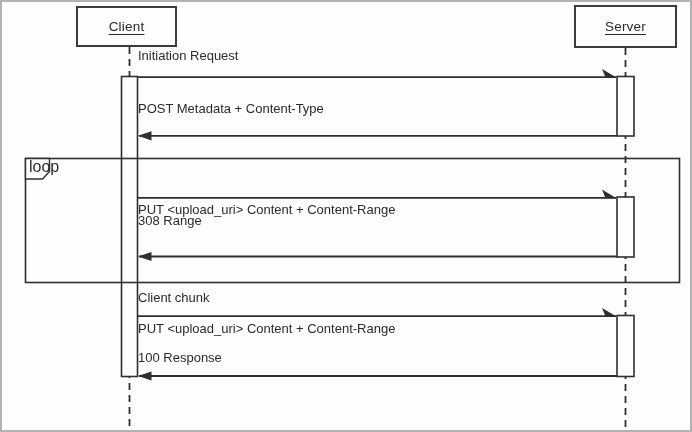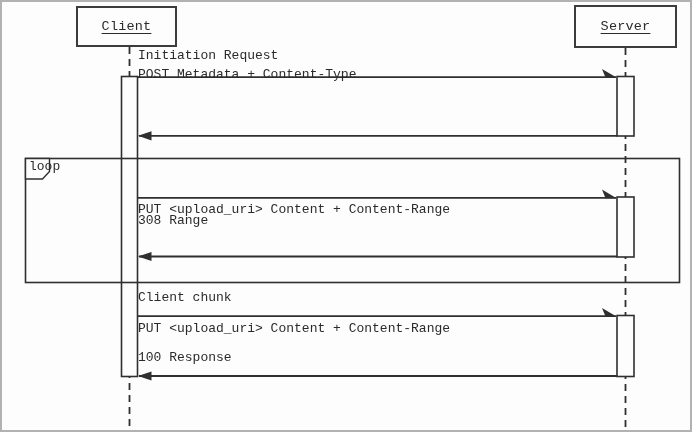--- a/index.html
+++ b/index.html
@@ -3,21 +3,21 @@
 <meta charset="utf-8">
 <style>
   html, body { margin: 0; padding: 0; background: #ffffff; }
   .canvas {
     position: relative;
     width: 692px;
     height: 432px;
     box-sizing: border-box;
     background: #fdfdfd;
     border: 2px solid #b2b2b2;
-    font-family: Liberation Mono, monospace;
+    font-family: Liberation Sans, sans-serif;
     color: #2b2b2b;
     overflow: hidden;
   }
   .layer {
     position: absolute;
     left: 0; top: 0;
     width: 692px; height: 432px;
   }
   .actor-box {
     position: absolute;
@@ -44,21 +44,21 @@
     text-align: left;
     font-size: 13px;
     line-height: 14px;
     white-space: nowrap;
     z-index: 4;
   }
   .loop-operator {
     position: absolute;
     left: 27px;
     top: 159px;
-    font-size: 13px;
+    font-size: 16px;
     line-height: 12px;
     z-index: 4;
   }
   svg { display: block; }
 </style>
 </head>
 <body>
 
 <div class="canvas">
 
@@ -106,20 +106,20 @@
   <div class="actor-box client">
     <span class="actor-label">Client</span>
   </div>
   <div class="actor-box server">
     <span class="actor-label">Server</span>
   </div>
 
   <div class="loop-operator">loop</div>
 
   <div class="msg-label" style="top:47px">Initiation Request</div>
-  <div class="msg-label" style="top:66px">POST Metadata + Content-Type</div>
+  <div class="msg-label" style="top:100px">POST Metadata + Content-Type</div>
   <div class="msg-label" style="top:201px">PUT &lt;upload_uri&gt; Content + Content-Range</div>
   <div class="msg-label" style="top:212px">308 Range</div>
   <div class="msg-label" style="top:289px">Client chunk</div>
   <div class="msg-label" style="top:320px">PUT &lt;upload_uri&gt; Content + Content-Range</div>
   <div class="msg-label" style="top:349px">100 Response</div>
 
 </div>
 
 </body></html>

